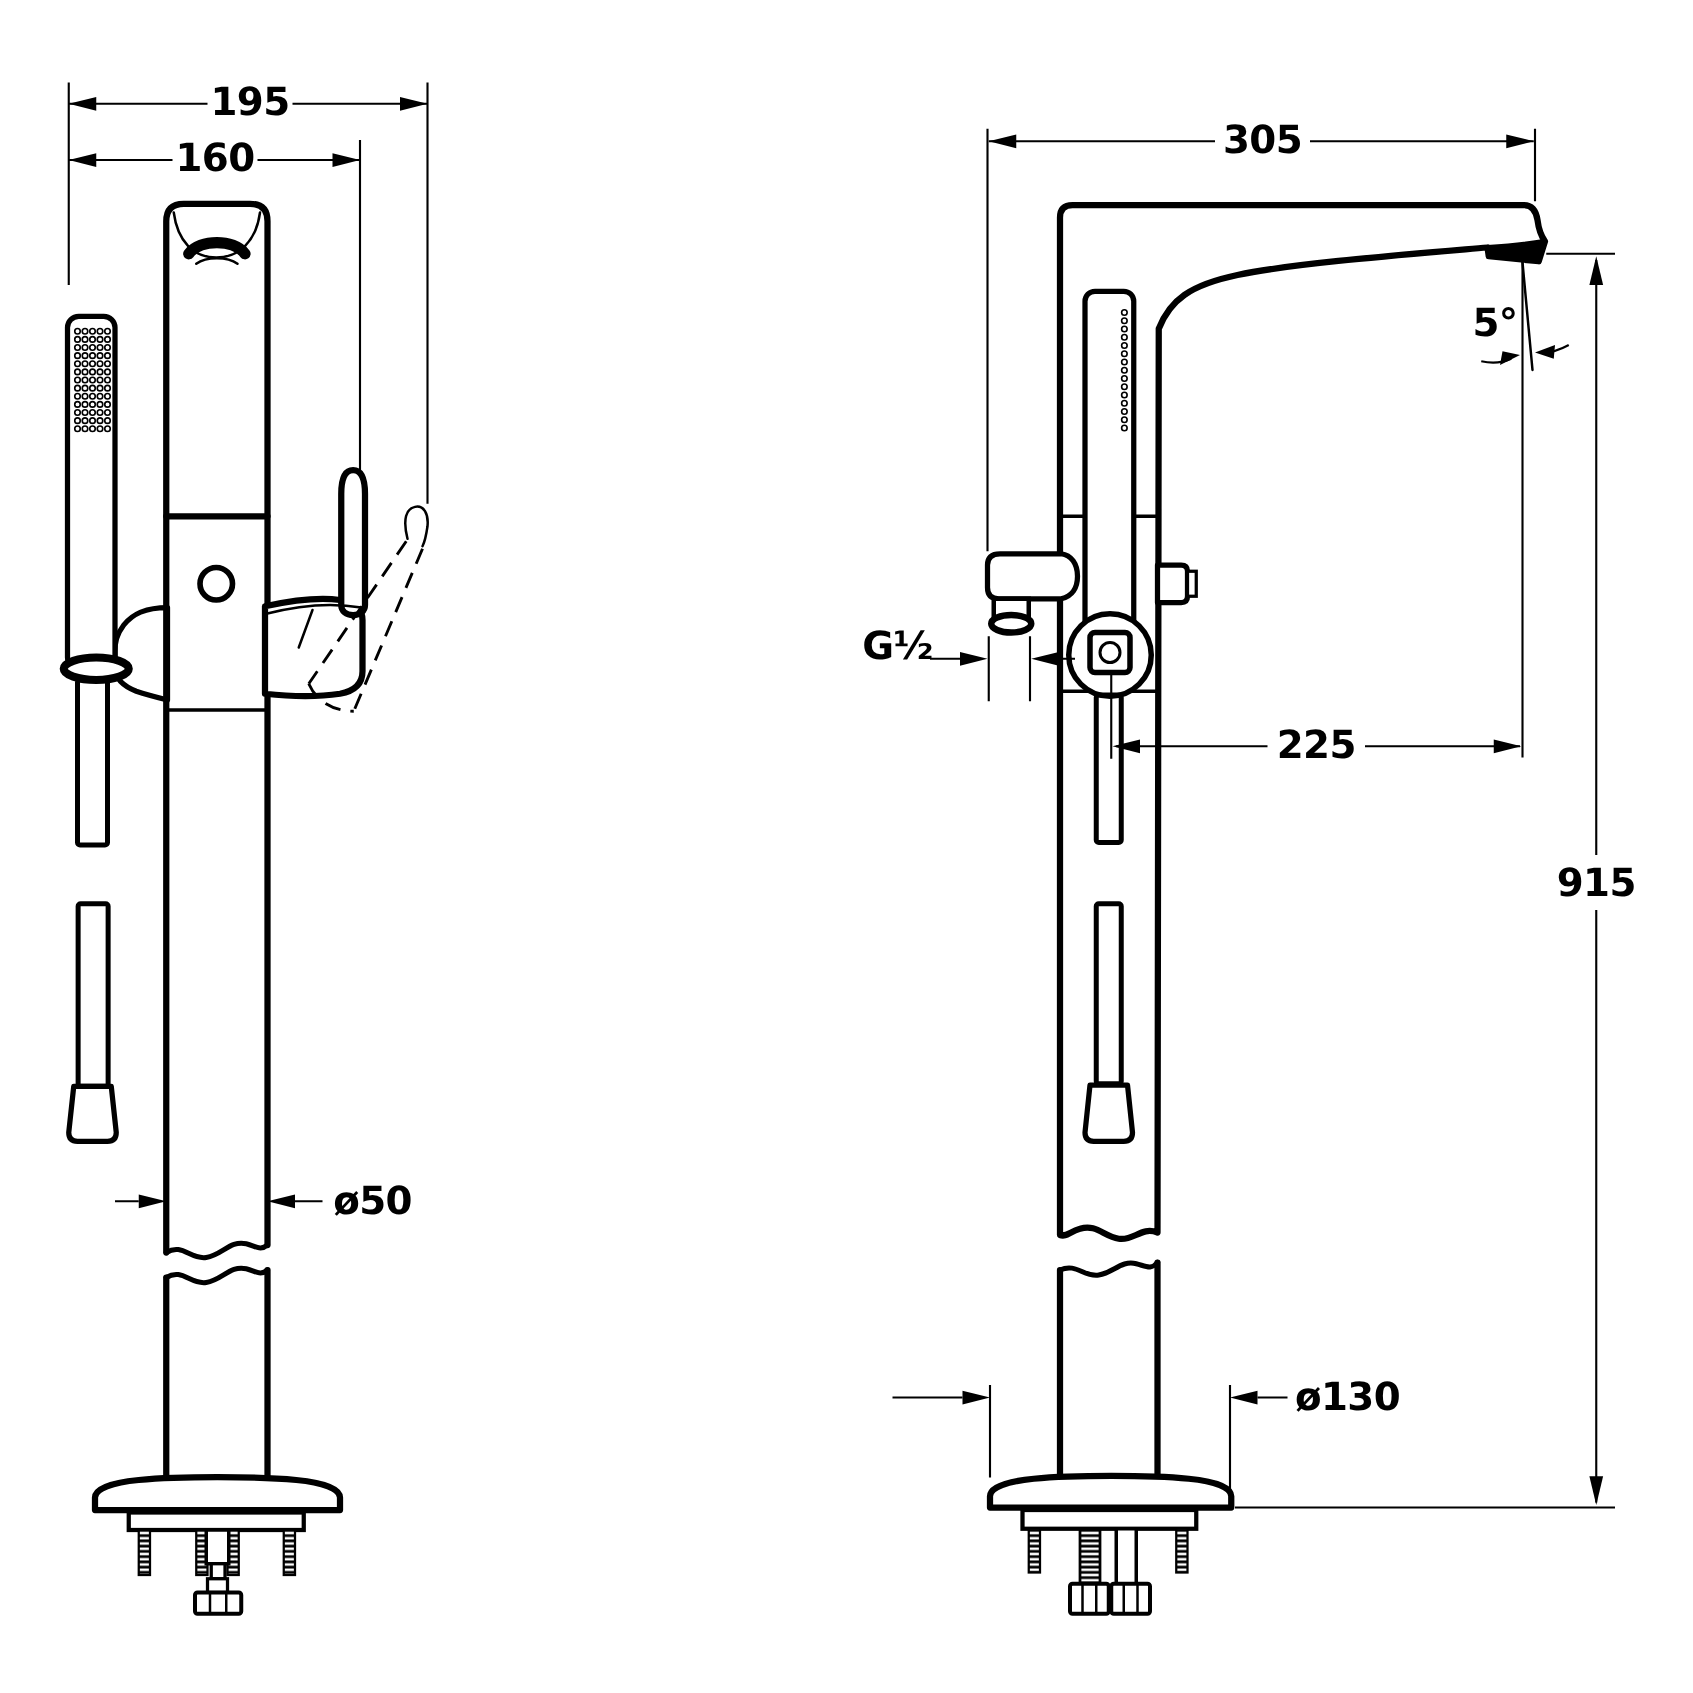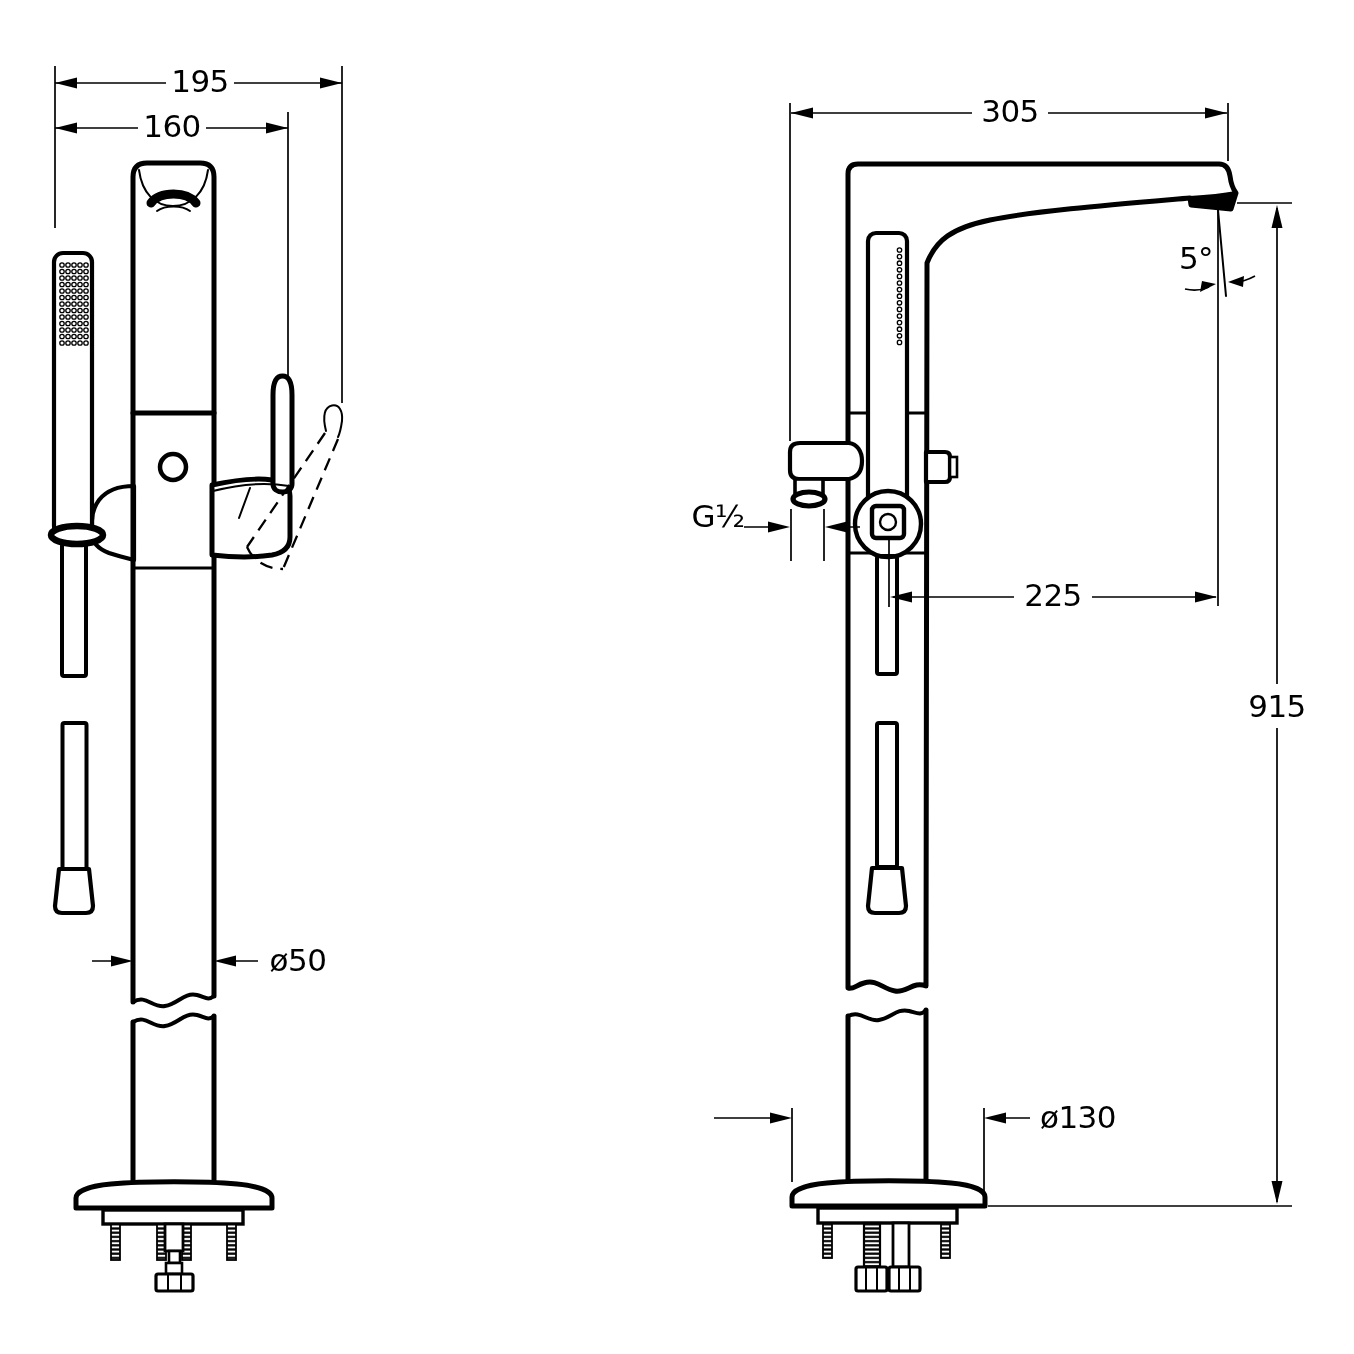--- a/index.html
+++ b/index.html
@@ -1,17 +1,17 @@
 <!DOCTYPE html>
 <html><head>
 <meta charset="utf-8">
 <style>
   html,body{margin:0;padding:0;background:#ffffff;}
   .sheet{position:relative;width:1354px;height:1354px;background:#fff;overflow:hidden;
-         font-family:"DejaVu Sans","Liberation Sans",sans-serif;}
+         font-family:"DejaVu Sans","Liberation Sans",sans-serif;font-weight:bold;}
   svg{position:absolute;left:0;top:0;}
 
   
   .ol  {fill:#fff;stroke:#000;stroke-width:5;stroke-linejoin:round;stroke-linecap:round;}
   .ol4 {fill:#fff;stroke:#000;stroke-width:4.2;stroke-linejoin:round;stroke-linecap:round;}
   .ln5 {fill:none;stroke:#000;stroke-width:5;stroke-linecap:round;}
   .ln4 {fill:none;stroke:#000;stroke-width:4;stroke-linecap:round;}
   .ln3 {fill:none;stroke:#000;stroke-width:2.8;stroke-linecap:round;}
   .ln2 {fill:none;stroke:#000;stroke-width:2;stroke-linecap:round;}
   .dim {fill:none;stroke:#000;stroke-width:1.7;stroke-linecap:butt;}

